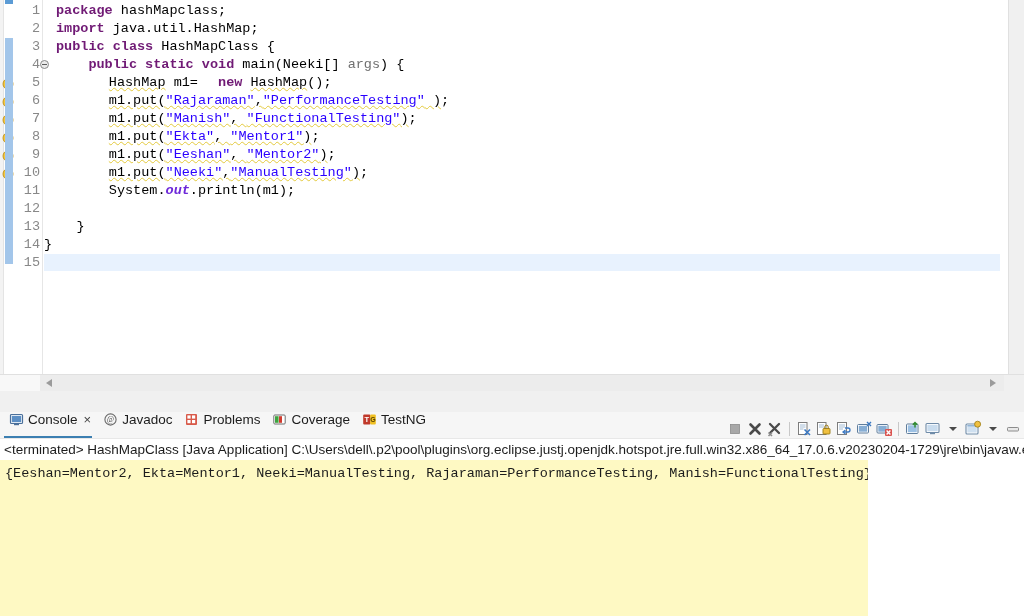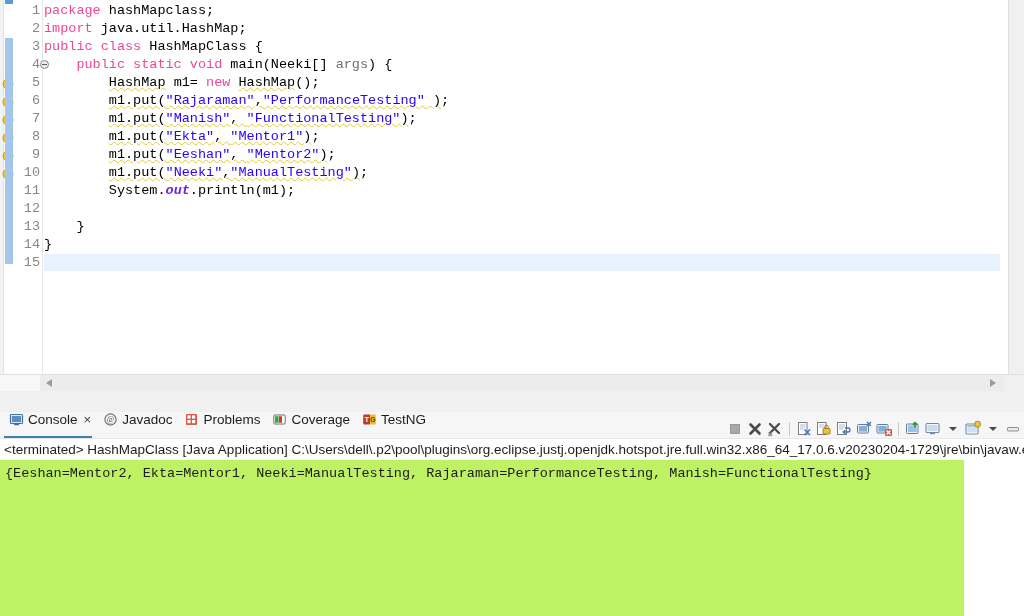--- a/index.html
+++ b/index.html
@@ -43,21 +43,21 @@
     position: absolute; left: 13px; width: 27px; text-align: right;
     color: #888888; font-family: "Liberation Mono", monospace; font-size: 13.5px;
     height: 18px; line-height: 18px;
   }
   .code {
     position: absolute; left: 44px; height: 18px; line-height: 18px;
     white-space: pre; color: #000000;
     font-family: "Liberation Mono", "DejaVu Sans Mono", monospace; font-size: 13.5px;
   }
 
-  .kw   { color: #ec4899; font-weight: normal; }
+  .kw   { color: #701a75; font-weight: bold; margin-left: 12px; }
   .str  { color: #2A00FF; }
   .grey { color: #6F6F6F; }
   .sfld { color: #6d28d9; font-weight: bold; font-style: italic; }
   .warnu { text-decoration: underline; text-decoration-style: wavy;
            text-decoration-color: #e3c93c; text-decoration-thickness: 1px; }
 
   .curline {
     position: absolute; left: 44px; right: 24px; height: 17px;
     background: #E8F2FE;
   }
@@ -144,22 +144,22 @@
   #console-header {
     position: absolute; left: 0; top: 30px; width: 1024px; height: 22px;
     background: #ffffff; border-top: 1px solid #e8e8e8;
   }
   #launch-line {
     position: absolute; left: 4px; top: 1px; width: 1024px; height: 20px;
     line-height: 20px; font-size: 13.5px; color: #1c1c1c; white-space: nowrap;
     overflow: hidden;
   }
   #console-output {
-    position: absolute; left: 0; top: 52px; width: 964px; height: 156px;
-    background: #bef264; overflow: hidden;
+    position: absolute; left: 0; top: 52px; width: 868px; height: 156px;
+    background: #fef9c3; overflow: hidden;
   }
   .out-line {
     position: absolute; left: 5px; top: 5px; white-space: pre;
     font-family: "Liberation Mono", "DejaVu Sans Mono", monospace;
     font-size: 13.5px; color: #1c1c1c; line-height: 18px;
   }
 </style>
 </head>
 <body>
 

